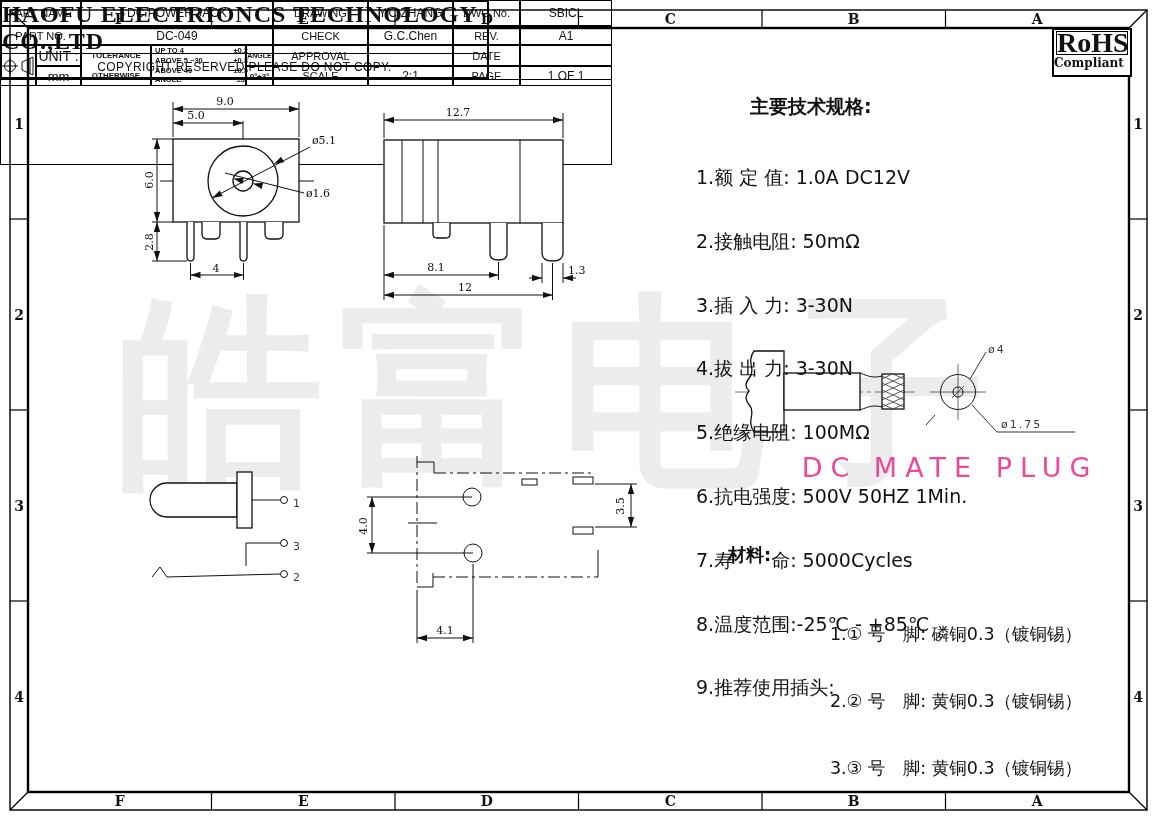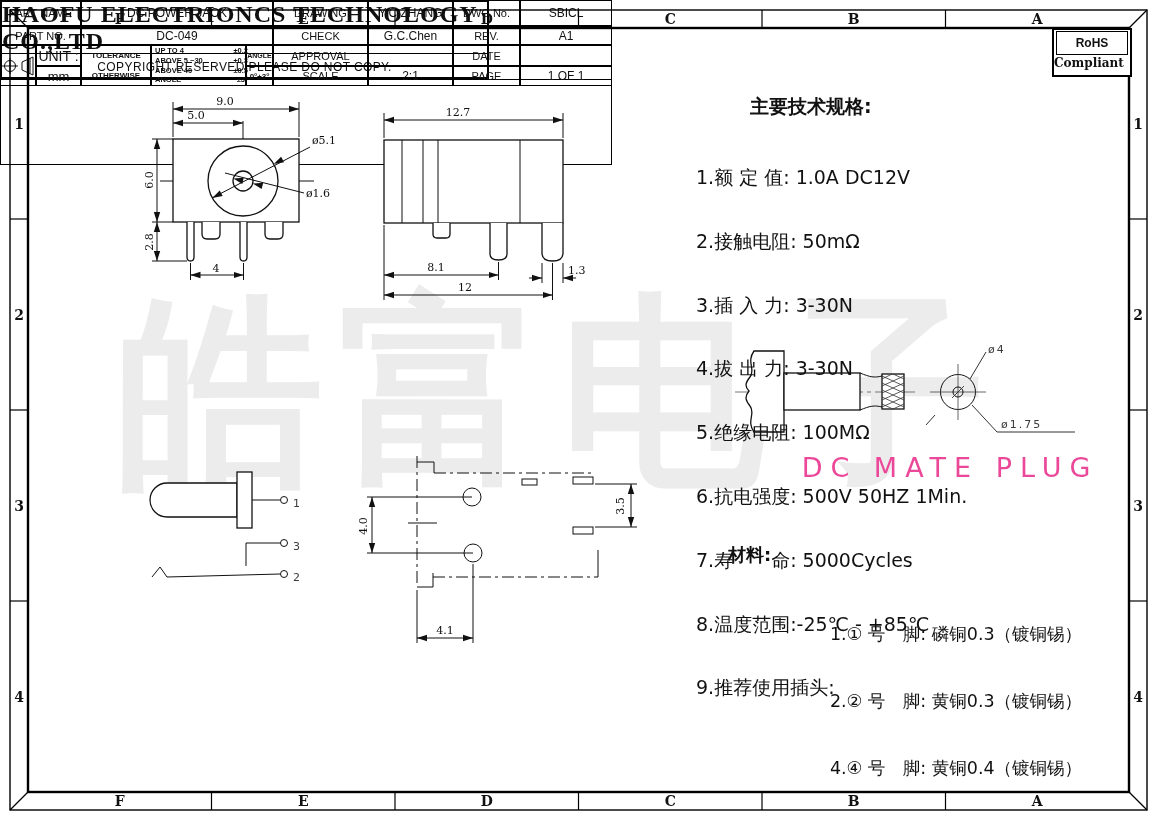--- a/index.html
+++ b/index.html
@@ -20,21 +20,21 @@
   .cjk{font-family:"DejaVu Sans",sans-serif;white-space:pre;}
   #specs{left:696px;top:56px;width:480px;z-index:2;}
   #specs .title{font-size:19px;font-weight:600;padding-left:54px;margin-bottom:7px;}
   #specs .item{font-size:19px;line-height:25.8px;}
   #materials{left:700px;top:505px;width:440px;z-index:2;}
   #materials .title{font-size:18px;font-weight:600;padding-left:28px;margin-bottom:15px;}
   #materials .item{font-size:17.5px;line-height:29px;padding-left:72px;text-align:center;}
   
   #rohs{left:1052px;top:28px;width:76px;height:45px;border:2.2px solid #000;z-index:4;background:#fff;}
   #rohs .r1{border:1.6px solid #000;margin:1px 2px 0 2px;text-align:center;
-            font-family:Liberation Sans, sans-serif;font-size:12px;line-height:22px;font-weight:600;}
+            font-family:Liberation Serif, serif;font-size:28px;line-height:22px;font-weight:600;}
   #rohs .r2{text-align:left;font-family:"DejaVu Serif",serif;font-weight:700;font-size:12px;line-height:16px;letter-spacing:0;}
   
   #plugcap{left:795px;top:452px;width:310px;text-align:center;font-size:27px;color:#ec4899;
            letter-spacing:8px;font-family:"DejaVu Sans",sans-serif;z-index:2;}
   
   .tb-cell{position:absolute;border:1px solid #000;box-sizing:border-box;display:flex;
            align-items:center;justify-content:center;font-size:11px;background:transparent;}
   .tb-val{font-size:12px;}
   #companybox{left:28px;top:710px;width:489px;height:79px;border:2px solid #000;box-sizing:border-box;z-index:2;background:#fff0;}
   #companybox .name{height:51px;border-bottom:1.5px solid #000;display:flex;align-items:center;justify-content:center;
@@ -127,20 +127,21 @@
     <div class="item">6.抗电强度: 500V 50HZ 1Min.</div>
     <div class="item">7.寿　　命: 5000Cycles</div>
     <div class="item">8.温度范围:-25℃ - +85℃</div>
     <div class="item">9.推荐使用插头:</div>
   </div>
 
   <div id="materials" class="abs cjk">
     <div class="title">材料:</div>
     <div class="item">1.① 号　脚: 磷铜0.3（镀铜锡）</div>
     <div class="item">2.② 号　脚: 黄铜0.3（镀铜锡）</div>
+    <div class="item">3.③ 号　脚: 黄铜0.3（镀铜锡）</div>
     <div class="item">4.④ 号　脚: 黄铜0.4（镀铜锡）</div>
     
   </div>
 
   <svg style="left:128px;top:88px" width="252" height="215" viewBox="0 0 252 215">
     <defs>
       <marker id="fv-e" markerWidth="11" markerHeight="8" refX="10" refY="4" orient="auto">
           <path d="M10,4 L0,0.8 L0,7.2 Z" fill="#111"></path>
         </marker>
       <marker id="fv-s" markerWidth="11" markerHeight="8" refX="0" refY="4" orient="auto">

